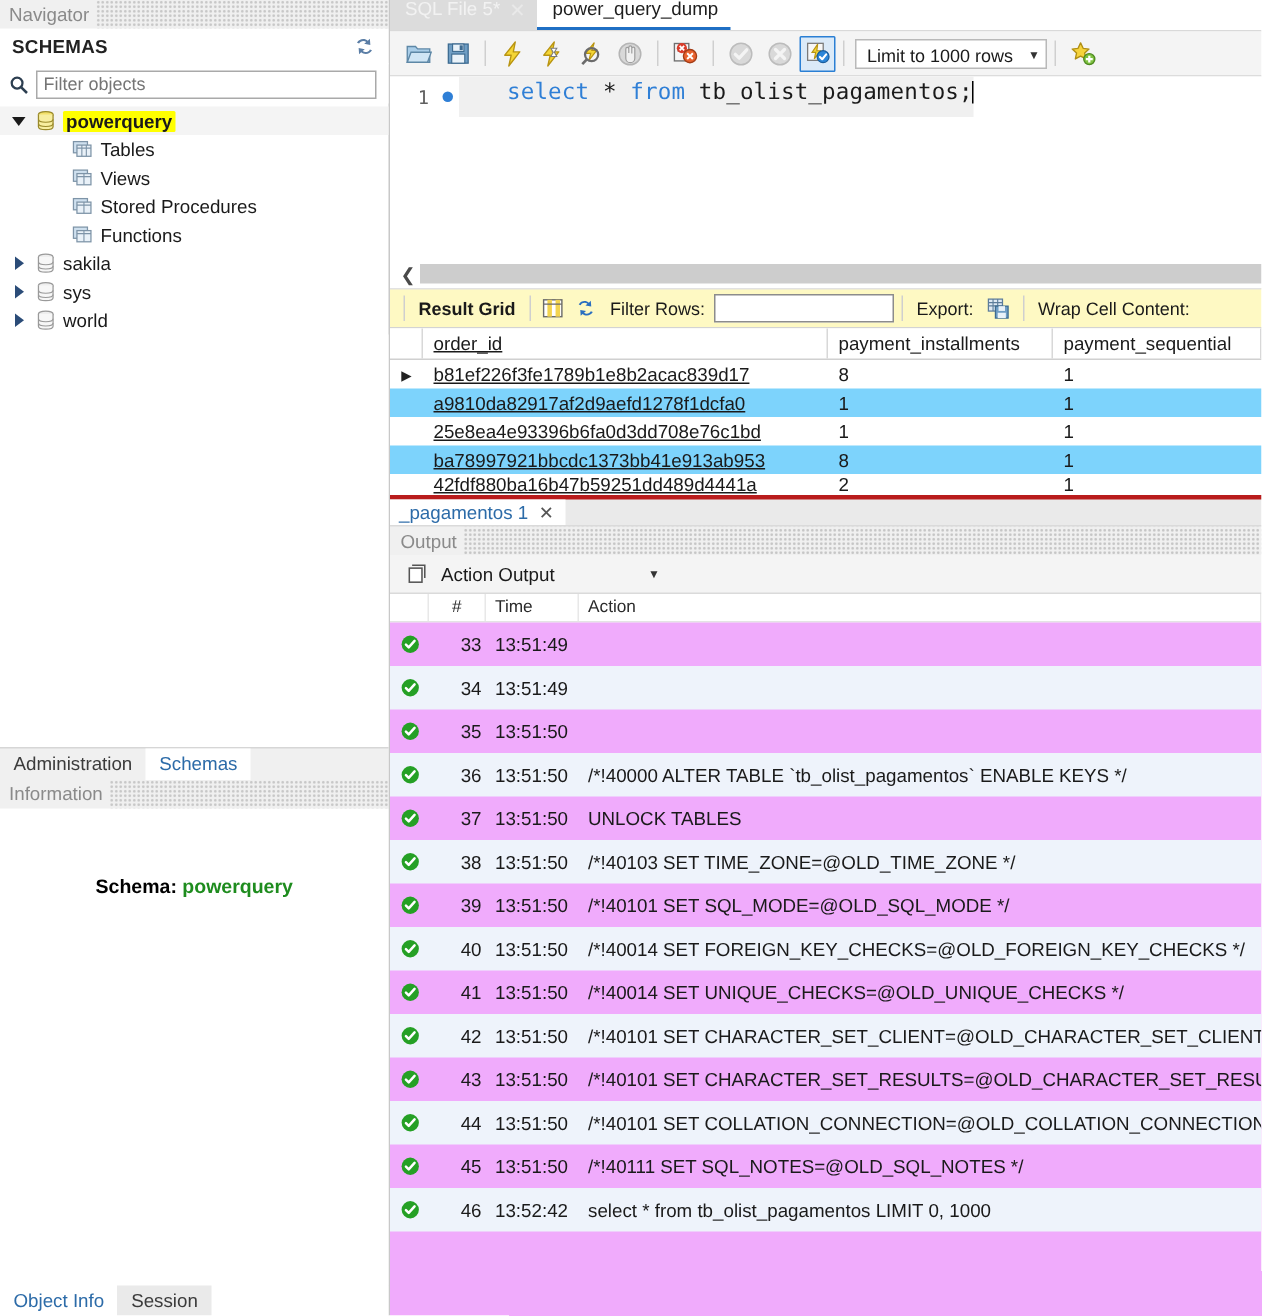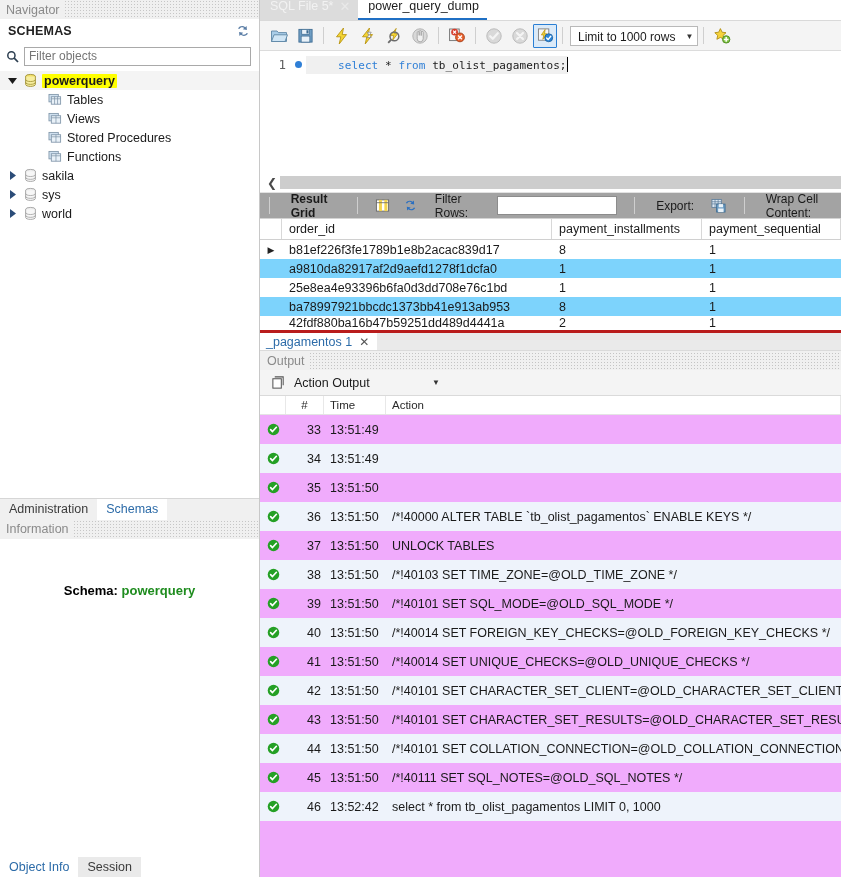--- a/index.html
+++ b/index.html
@@ -176,46 +176,46 @@
     display: flex; align-items: center; height: 19px; margin-top: 4px;
   }
   .gutter {
     width: 30px; text-align: right; padding-right: 4px;
     color: #606060; font-size: 12.5px;
     font-family: "DejaVu Sans Mono", monospace;
   }
   .bp { width: 16px; display: flex; align-items: center; justify-content: center; }
   .bp i { width: 7px; height: 7px; border-radius: 50%; background: #2f7fd6; display: block; }
   .code {
-    background: #f0f0f0; padding: 1px 0 2px 32px;
-    font-size: 11px; letter-spacing: .1px; white-space: pre;
+    background: #f0f0f0; padding: 1px 0 8px 32px;
+    font-size: 15px; letter-spacing: .1px; white-space: pre;
     font-family: "DejaVu Sans Mono", monospace;
   }
   .kw { color: #2f7fd6; }
   .op { color: #1a1a1a; }
   .ident { color: #1a1a1a; }
   .caret-bar {
     display: inline-block; width: 1px; height: 15px;
     background: #000; vertical-align: -3px;
   }
 
   
   .hscroll-area {
     height: 19px; background: #ffffff;
     display: flex; align-items: center; padding: 0 0 0 4px;
   }
   .hscroll-arrow { width: 16px; text-align: center; color: #4a4a4a; font-size: 12px; }
   .hscroll-track { flex: 1; height: 13px; background: #cdcdcd; margin-right: 0px; }
 
   
   .res-toolbar {
-    height: 27px; background: #a3a3a3;
+    height: 27px; background: #fef9c3;
     border-top: 1px solid #e2e2e2;
     border-bottom: 1px solid #d3d3d3;
-    display: flex; align-items: center; gap: 12px; padding-left: 4px;
+    display: flex; align-items: center; gap: 0; padding-left: 4px;
     font-size: 12px;
   }
   .res-toolbar .lbl { font-weight: bold; color: #1a1a1a; padding: 0 4px; }
   .res-toolbar .lbl.norm { font-weight: normal; }
   .filter-rows-input {
     width: 120px; height: 19px; border: 1px solid #8c8c8c; background: #fff;
     margin-left: 2px;
   }
 
   
@@ -228,21 +228,21 @@
     border-right: 1px solid #d8d8d8; display: flex; align-items: center;
     padding-left: 7px; color: #1a1a1a; white-space: nowrap; overflow: hidden;
   }
   .grid-row { display: flex; height: 19px; }
   .grid-row.alt { background: #7dd3fc; align-items: center; }
   .grid-row .gc {
     display: flex; align-items: center; padding-left: 7px;
     white-space: nowrap; overflow: hidden; color: #1a1a1a;
   }
   .col-marker { width: 22px; flex: 0 0 22px; justify-content: center; padding-left: 0 !important; }
-  .col-a { width: 270px; flex: 0 0 270px; }
+  .col-a { width: 270px; flex: 0 0 270px; text-decoration: underline; }
   .col-b { width: 150px; flex: 0 0 150px; }
   .col-c { width: 139px; flex: 0 0 139px; }
   .rowarrow { font-size: 9px; color: #222; }
 
   
   .res-subtabs {
     height: 20px; background: #eaeaea; display: flex; align-items: stretch;
     font-size: 12.5px; border-top: 3px solid #b91c1c;
   }
   .res-subtab {

